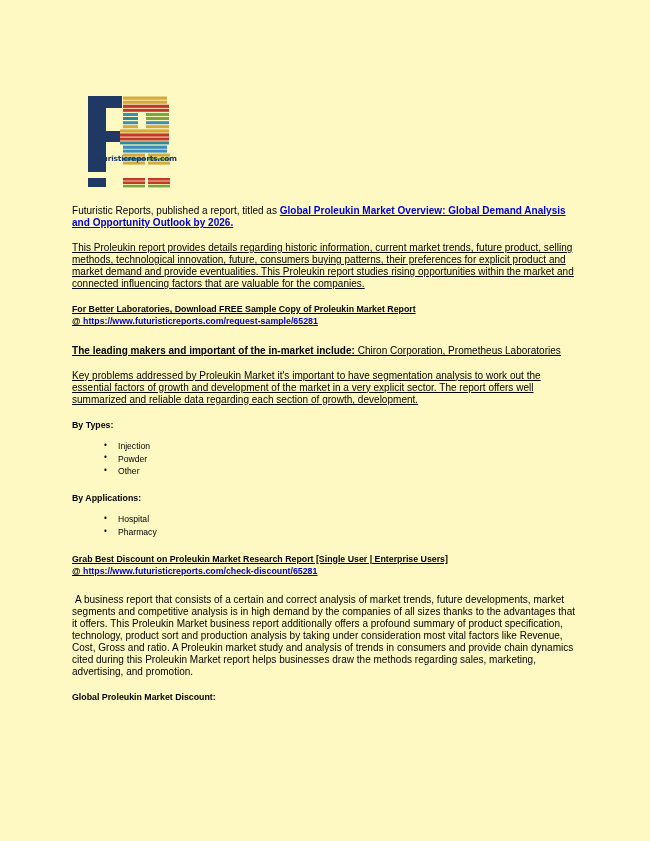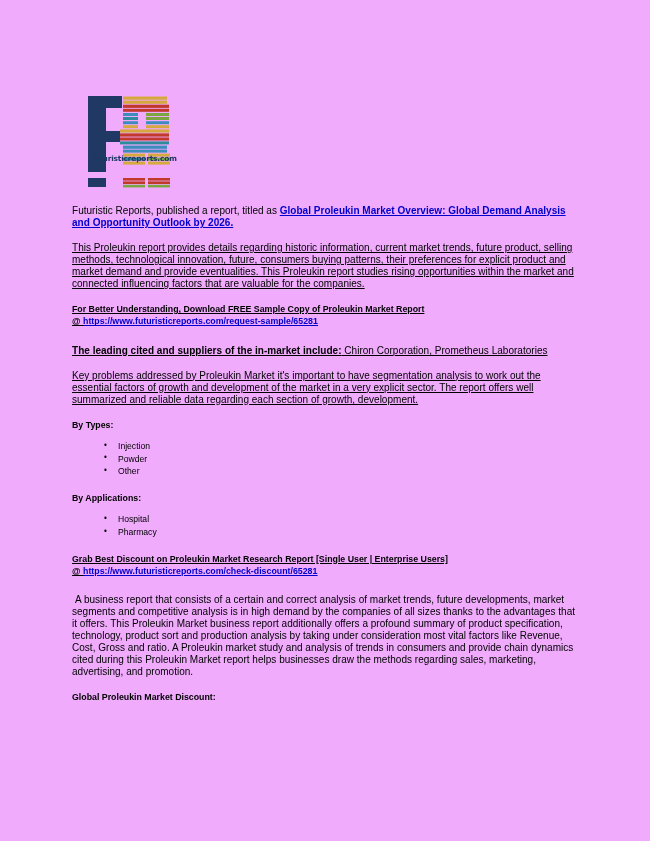--- a/index.html
+++ b/index.html
@@ -11,21 +11,21 @@
     width: 650px;
     height: 841px;
     font-family: "Liberation Sans", sans-serif;
     color: #000000;
     -webkit-font-smoothing: antialiased;
   }
   .page {
     position: relative;
     width: 650px;
     height: 841px;
-    background: #f0abfc;
+    background: #fef9c3;
     overflow: hidden;
   }
 
   
   .logo-block {
     position: absolute;
     left: 88px;
     top: 96px;
     width: 110px;
     height: 100px;
@@ -158,25 +158,25 @@
     <div class="logo-wordmark">futuristicreports.com</div>
   </div>
 
   <div class="content">
 
     <p class="para"><span>Futuristic Reports, published a report, titled as </span><a class="link-title" href="#">Global Proleukin Market Overview: Global Demand Analysis and Opportunity Outlook by 2026.</a></p>
 
     <p class="para gap-lg">This Proleukin report provides details regarding historic information, current market trends, future product, selling methods, technological innovation, future, consumers buying patterns, their preferences for explicit product and market demand and provide eventualities. This Proleukin report studies rising opportunities within the market and connected influencing factors that are valuable for the companies.</p>
 
     <div class="heading gap-lg">
-      <span>For Better Understanding, Download FREE Sample Copy of Proleukin Market Report</span><br>
+      <span>For Better Laboratories, Download FREE Sample Copy of Proleukin Market Report</span><br>
       <span>@ </span><a class="link" href="#">https://www.futuristicreports.com/request-sample/65281</a>
     </div>
 
-    <p class="para gap-lg"><span class="bold">The leading cited and suppliers of the in-market include:</span><span> Chiron Corporation, Prometheus Laboratories</span></p>
+    <p class="para gap-lg"><span class="bold">The leading makers and important of the in-market include:</span><span> Chiron Corporation, Prometheus Laboratories</span></p>
 
     <p class="para gap-lg">Key problems addressed by Proleukin Market  it's important to have segmentation analysis to work out the essential factors of growth and development of the market in a very explicit sector. The report offers well summarized and reliable data regarding each section of growth, development.</p>
 
 
     <div class="heading gap-sm">By Types:</div>
 
     <ul class="bullets">
       <li>Injection</li>
       <li>Powder</li>
       <li>Other</li>

